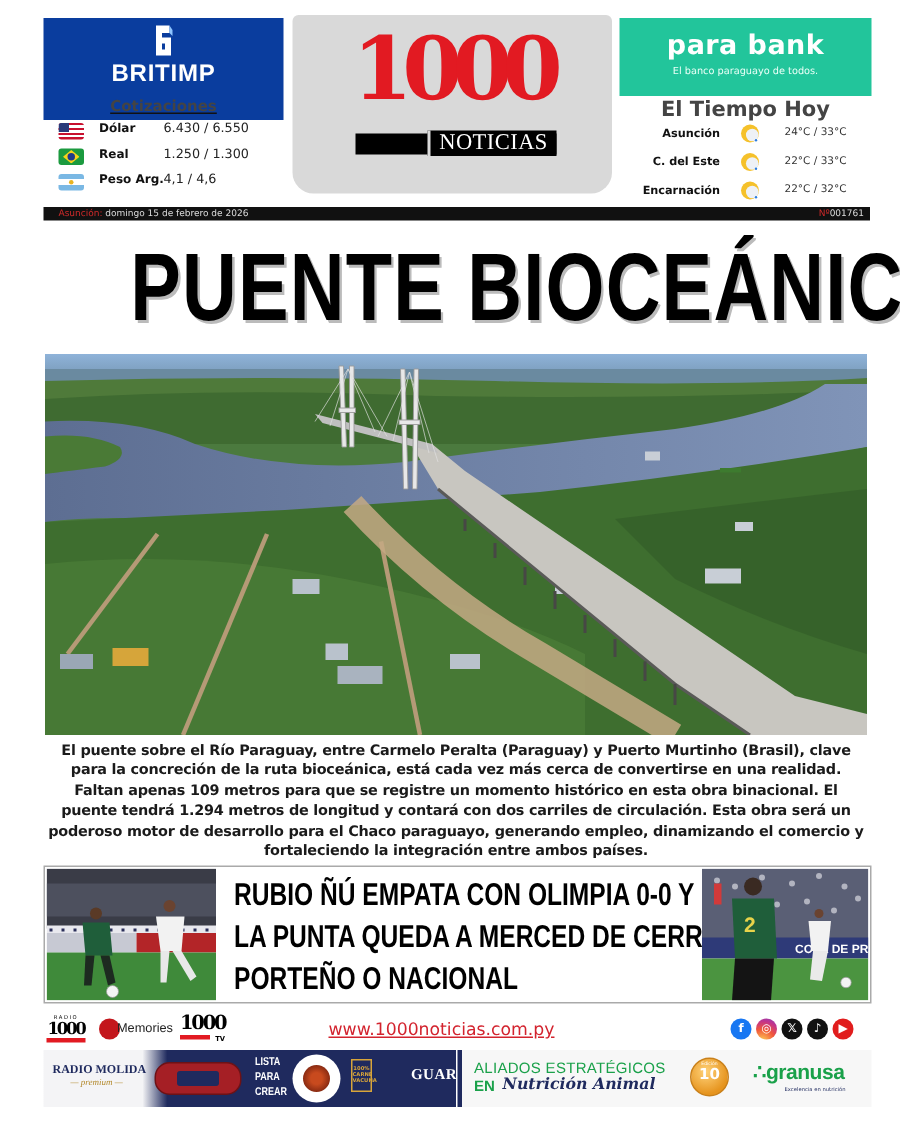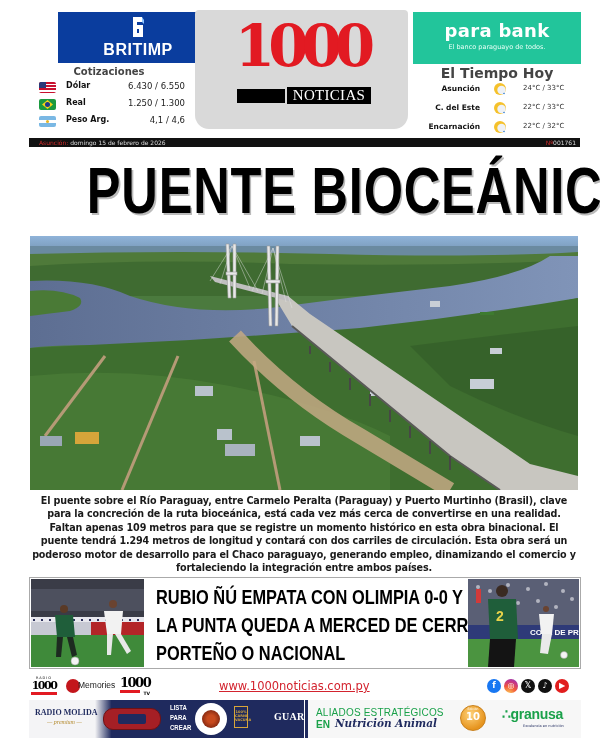--- a/index.html
+++ b/index.html
@@ -1,29 +1,29 @@
 <!DOCTYPE html>
 <html><head>
 <meta charset="utf-8">
 <style>
   * { box-sizing: border-box; margin: 0; padding: 0; }
   html, body { width: 600px; height: 750px; background: #ffffff; overflow: hidden; }
   body { font-family: "DejaVu Sans", sans-serif; color: #111; position: relative; }
 
   
-  .brand-left { position: absolute; left: 29px; top: 12px; width: 160px; height: 51px; background: #0a3d9e; color: #fff; text-align: center; margin-left: 29px; }
+  .brand-left { position: absolute; left: 29px; top: 12px; width: 160px; height: 68px; background: #0a3d9e; color: #fff; text-align: center; }
   .brand-left .logo-mark { position: absolute; left: 71px; top: 4px; width: 18px; height: 22px; }
   .brand-left .name { position: absolute; left: 0; right: 0; top: 29px; font-family: "Liberation Sans", sans-serif; font-weight: bold; font-size: 16px; letter-spacing: 0.5px; }
 
-  .rates { position: absolute; left: 29px; top: 65px; width: 160px; }
+  .rates { position: absolute; left: 29px; top: 65px; width: 160px; text-decoration: underline; }
   .rates .title { text-align: center; font-family: "DejaVu Sans", sans-serif; font-size: 10px; font-weight: bold; color: #444; height: 14px; line-height: 14px; }
   .rate-row { position: relative; height: 17px; }
   .rate-row .flag { position: absolute; left: 10px; top: 3px; width: 17px; height: 11px; border-radius: 2px; overflow: hidden; }
   .rate-row .label { position: absolute; left: 37px; top: 2px; font-size: 8px; font-weight: bold; color: #111; }
-  .rate-row .value { position: absolute; left: 80px; width: 76px; top: 2px; font-size: 8.5px; color: #222; text-align: right; }
+  .rate-row .value { position: absolute; left: 80px; width: 76px; top: 2px; font-size: 8.5px; color: #222; text-align: left; }
 
   .flag-us { background: repeating-linear-gradient(#c8102e 0 1.6px, #fff 1.6px 3.2px); position: relative; }
   .flag-us::after { content: ""; position: absolute; left: 0; top: 0; width: 7px; height: 6px; background: #2a3a7a; }
   .flag-br { background: #1b9a3f; position: relative; }
   .flag-br::before { content: ""; position: absolute; left: 3px; top: 1px; width: 11px; height: 9px; background: #f6d21a; clip-path: polygon(50% 0, 100% 50%, 50% 100%, 0 50%); }
   .flag-br::after { content: ""; position: absolute; left: 6px; top: 3px; width: 5px; height: 5px; border-radius: 50%; background: #1e3a8a; }
   .flag-ar { background: linear-gradient(#7ab8e4 0 33%, #fff 33% 66%, #7ab8e4 66%); position: relative; }
   .flag-ar::after { content: ""; position: absolute; left: 7px; top: 4px; width: 3px; height: 3px; border-radius: 50%; background: #e8b422; }
 
   .masthead { position: absolute; left: 195px; top: 10px; width: 213px; height: 119px; background: #d9d9d9; border-radius: 4px 4px 14px 14px; text-align: center; }

